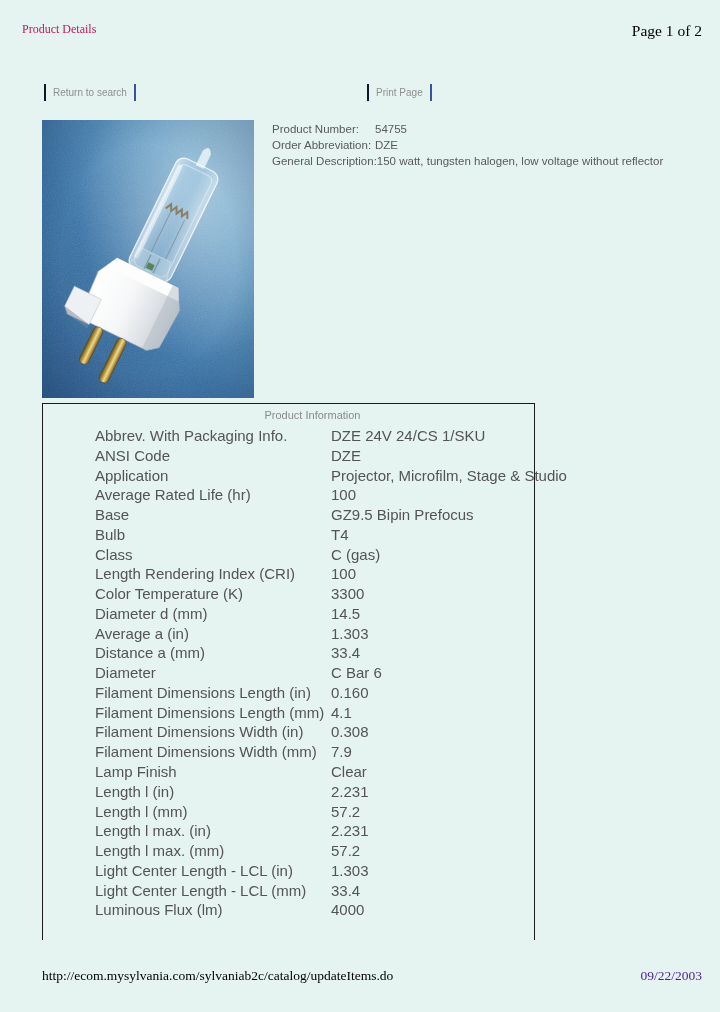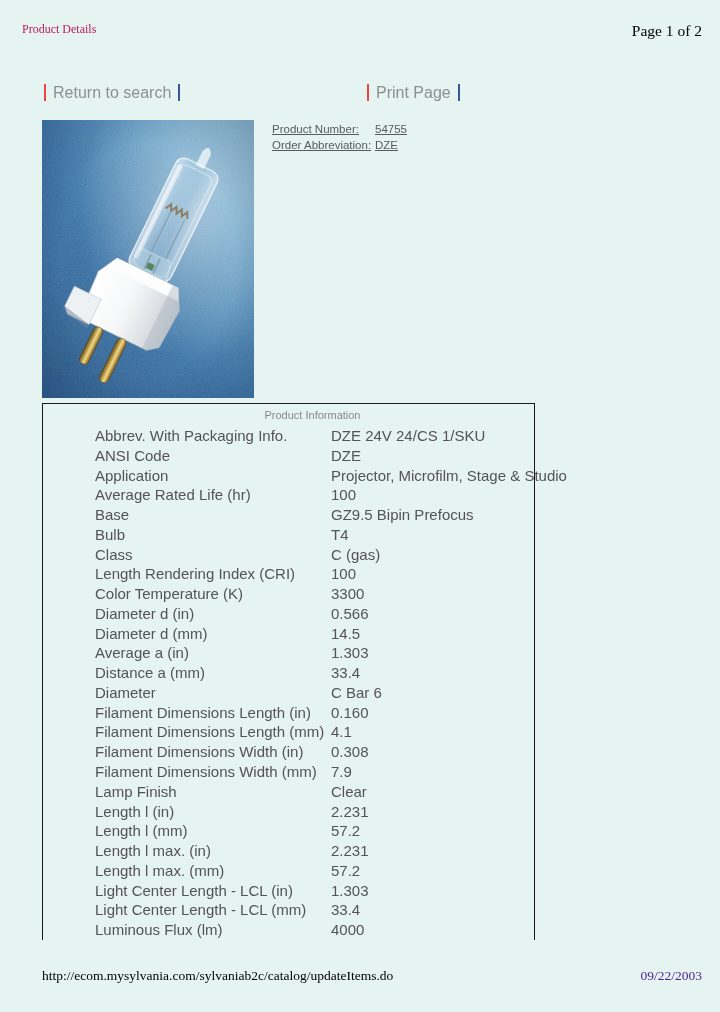--- a/index.html
+++ b/index.html
@@ -21,35 +21,35 @@
     position:absolute;left:42px;top:968px;
     font-family:"Liberation Serif", serif;font-size:13.5px;color:#000;
   }
   .footer-date{
     position:absolute;right:18px;top:968px;
     font-family:"Liberation Serif", serif;font-size:13.5px;color:#4c1d95;
   }
   
   .btn{
     position:absolute;top:84px;height:15px;line-height:15px;
-    padding:1px 7px;font-size:16px;color:#8f8f8f;
-    border-left:2px solid #ef4444;border-right:2px solid #36559b;
+    padding:1px 7px;font-size:10px;color:#8f8f8f;
+    border-left:2px solid #0f172a;border-right:2px solid #36559b;
     white-space:nowrap;cursor:pointer;
   }
   .btn-return{left:44px;}
   .btn-print{left:367px;}
   
   .photo{
     position:absolute;left:42px;top:120px;width:212px;height:278px;overflow:hidden;
   }
   .photo svg{display:block;}
   
   .summary{
     position:absolute;left:272px;top:121px;width:440px;
-    font-size:11.5px;color:#5a5a5a;text-decoration:underline;
+    font-size:11.5px;color:#5a5a5a;
   }
   .srow{display:flex;height:16px;line-height:16px;white-space:nowrap;}
   .slabel{min-width:103px;}
   
   .info-table{
     position:absolute;left:42px;top:403px;width:493px;height:537px;
     border-top:1px solid #1a1a1a;border-left:1px solid #1a1a1a;border-right:1px solid #1a1a1a;
     box-sizing:border-box;background:transparent;padding-left:48px;
   }
   .thead{
@@ -151,20 +151,24 @@
 
 <div class="summary">
   <div class="srow">
     <span class="slabel">Product Number:</span>
     <span>54755</span>
   </div>
   <div class="srow">
     <span class="slabel">Order Abbreviation:</span>
     <span>DZE</span>
   </div>
+  <div class="srow">
+    <span class="slabel">General Description:</span>
+    <span>150 watt, tungsten halogen, low voltage without reflector</span>
+  </div>
 </div>
 
 <div class="info-table">
   <div class="thead">Product Information</div>
   <div>
       <div class="trow">
         <span class="tlabel">Abbrev. With Packaging Info.</span>
         <span class="tvalue">DZE 24V 24/CS 1/SKU</span>
       </div>
       <div class="trow">
@@ -193,24 +197,20 @@
       </div>
       <div class="trow">
         <span class="tlabel">Length Rendering Index (CRI)</span>
         <span class="tvalue">100</span>
       </div>
       <div class="trow">
         <span class="tlabel">Color Temperature (K)</span>
         <span class="tvalue">3300</span>
       </div>
       <div class="trow">
-        <span class="tlabel">Diameter d (in)</span>
-        <span class="tvalue">0.566</span>
-      </div>
-      <div class="trow">
         <span class="tlabel">Diameter d (mm)</span>
         <span class="tvalue">14.5</span>
       </div>
       <div class="trow">
         <span class="tlabel">Average a (in)</span>
         <span class="tvalue">1.303</span>
       </div>
       <div class="trow">
         <span class="tlabel">Distance a (mm)</span>
         <span class="tvalue">33.4</span>

